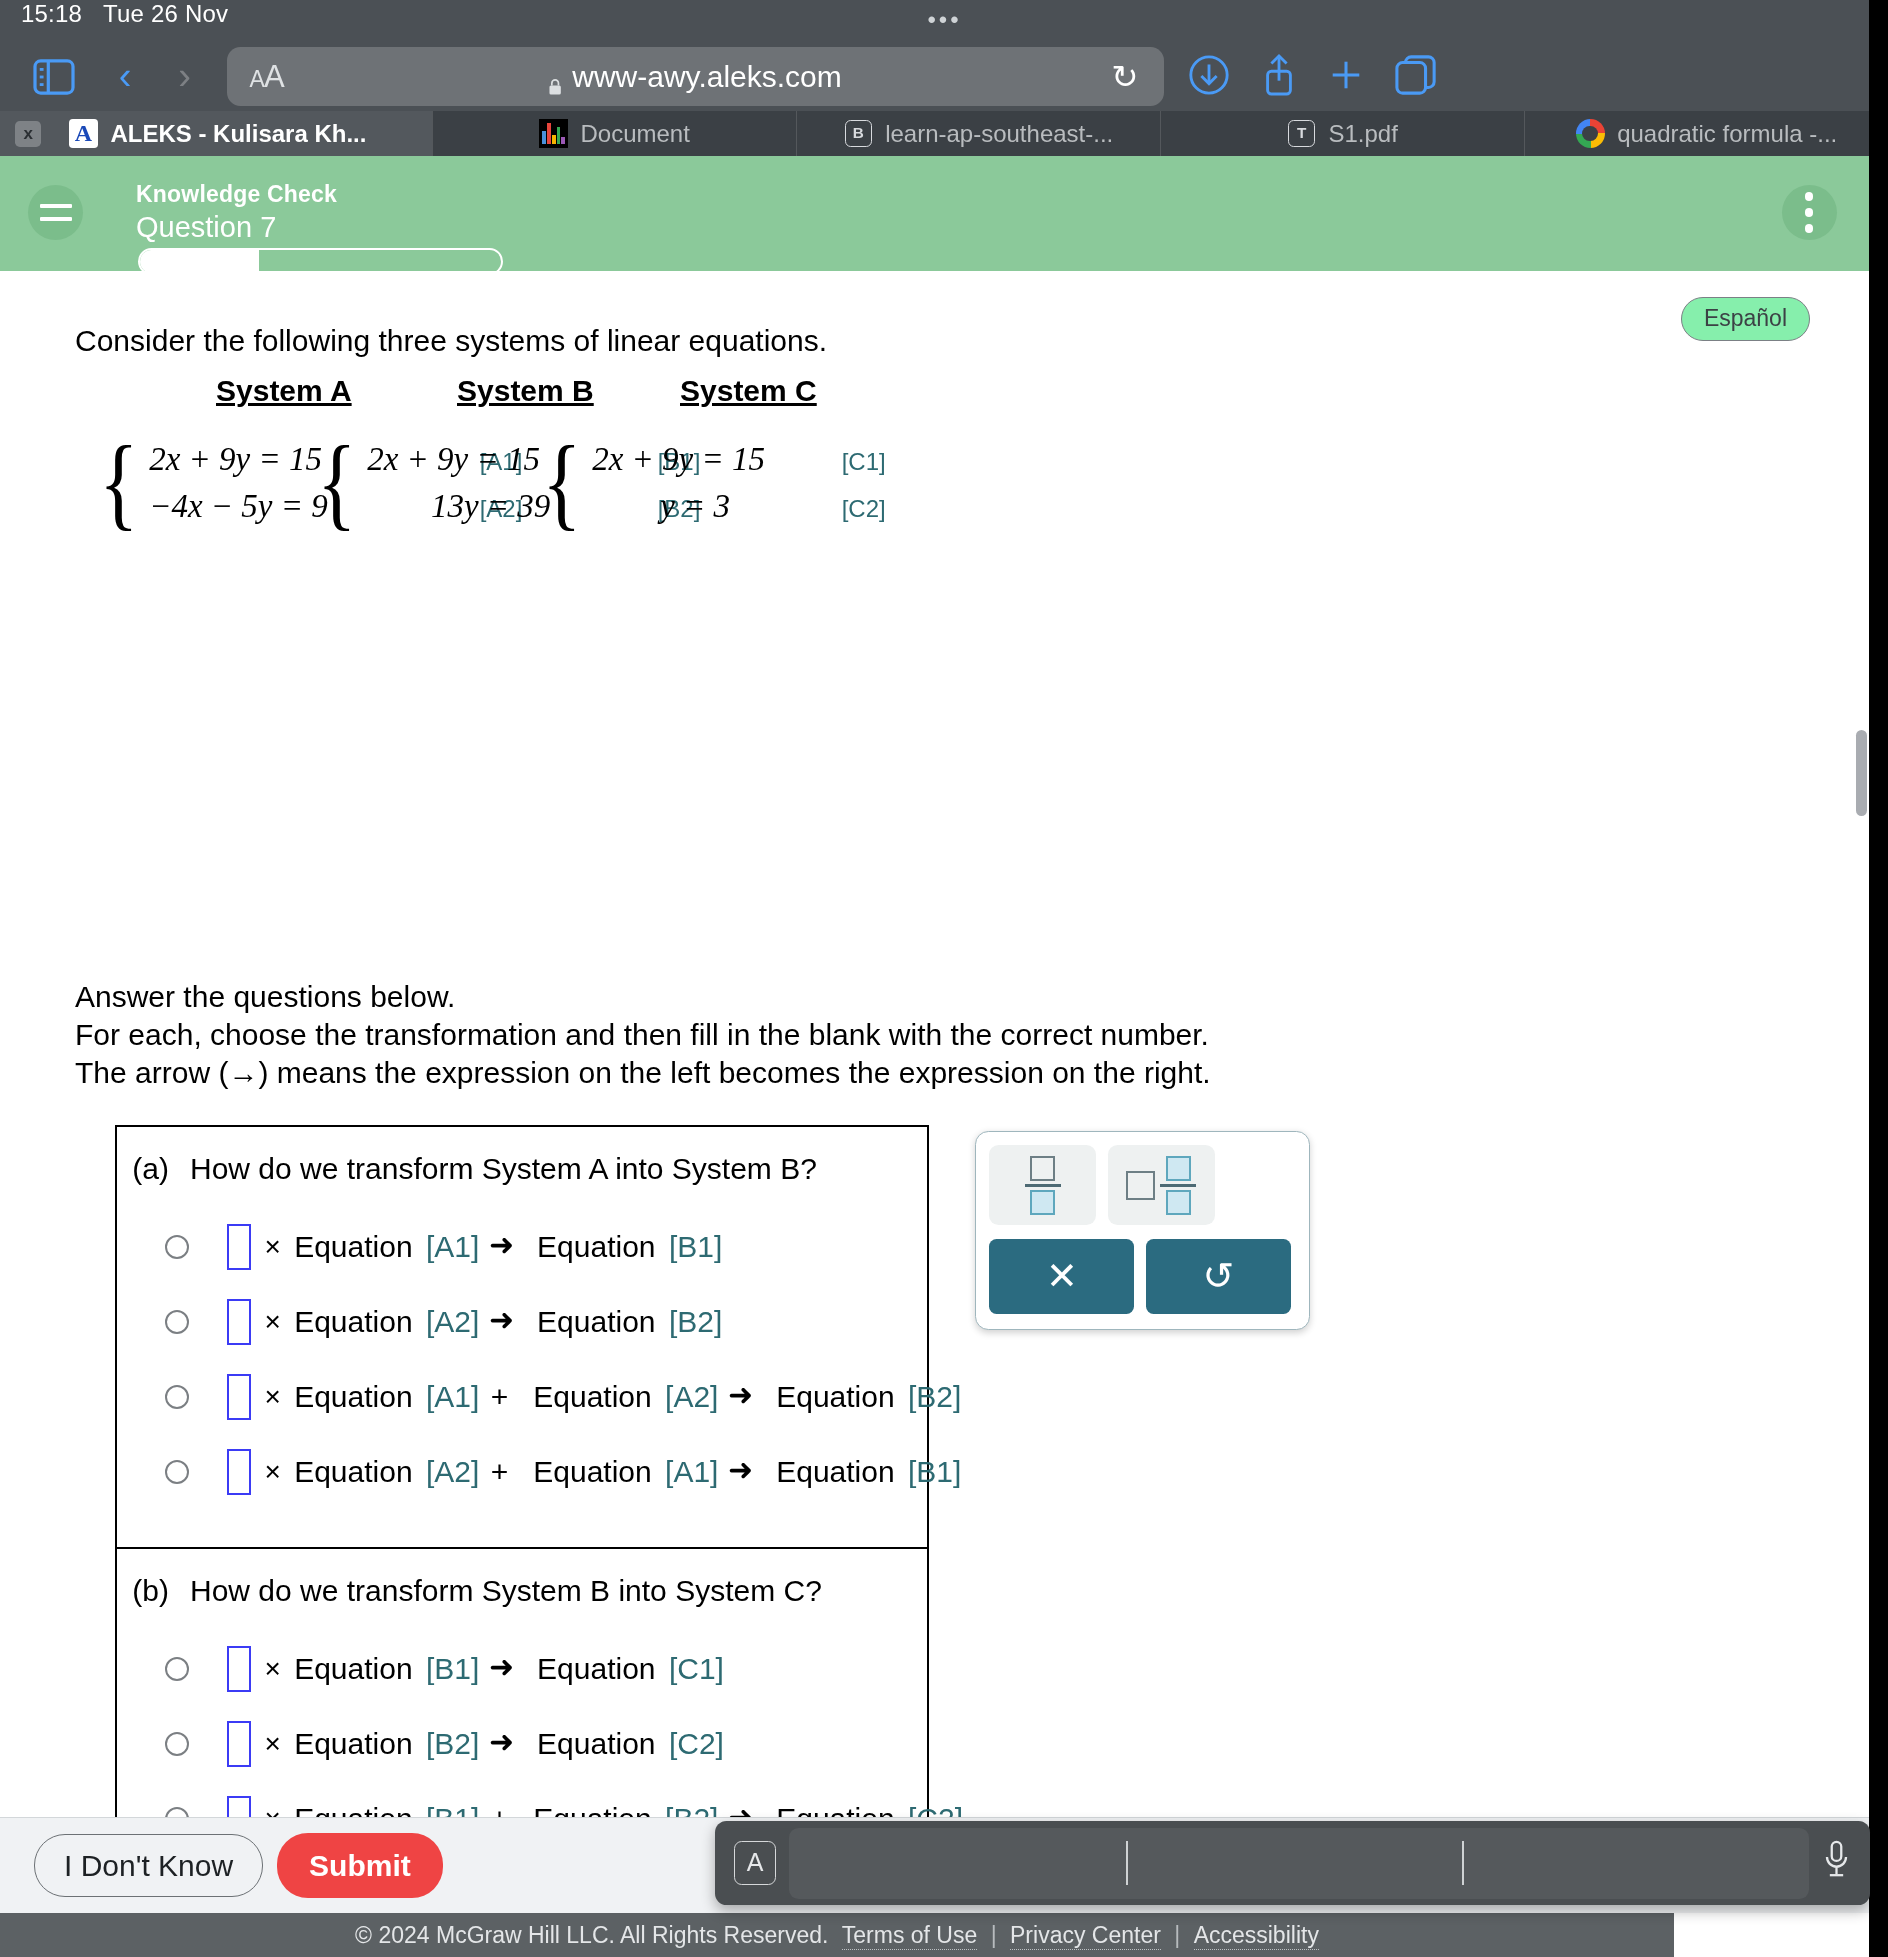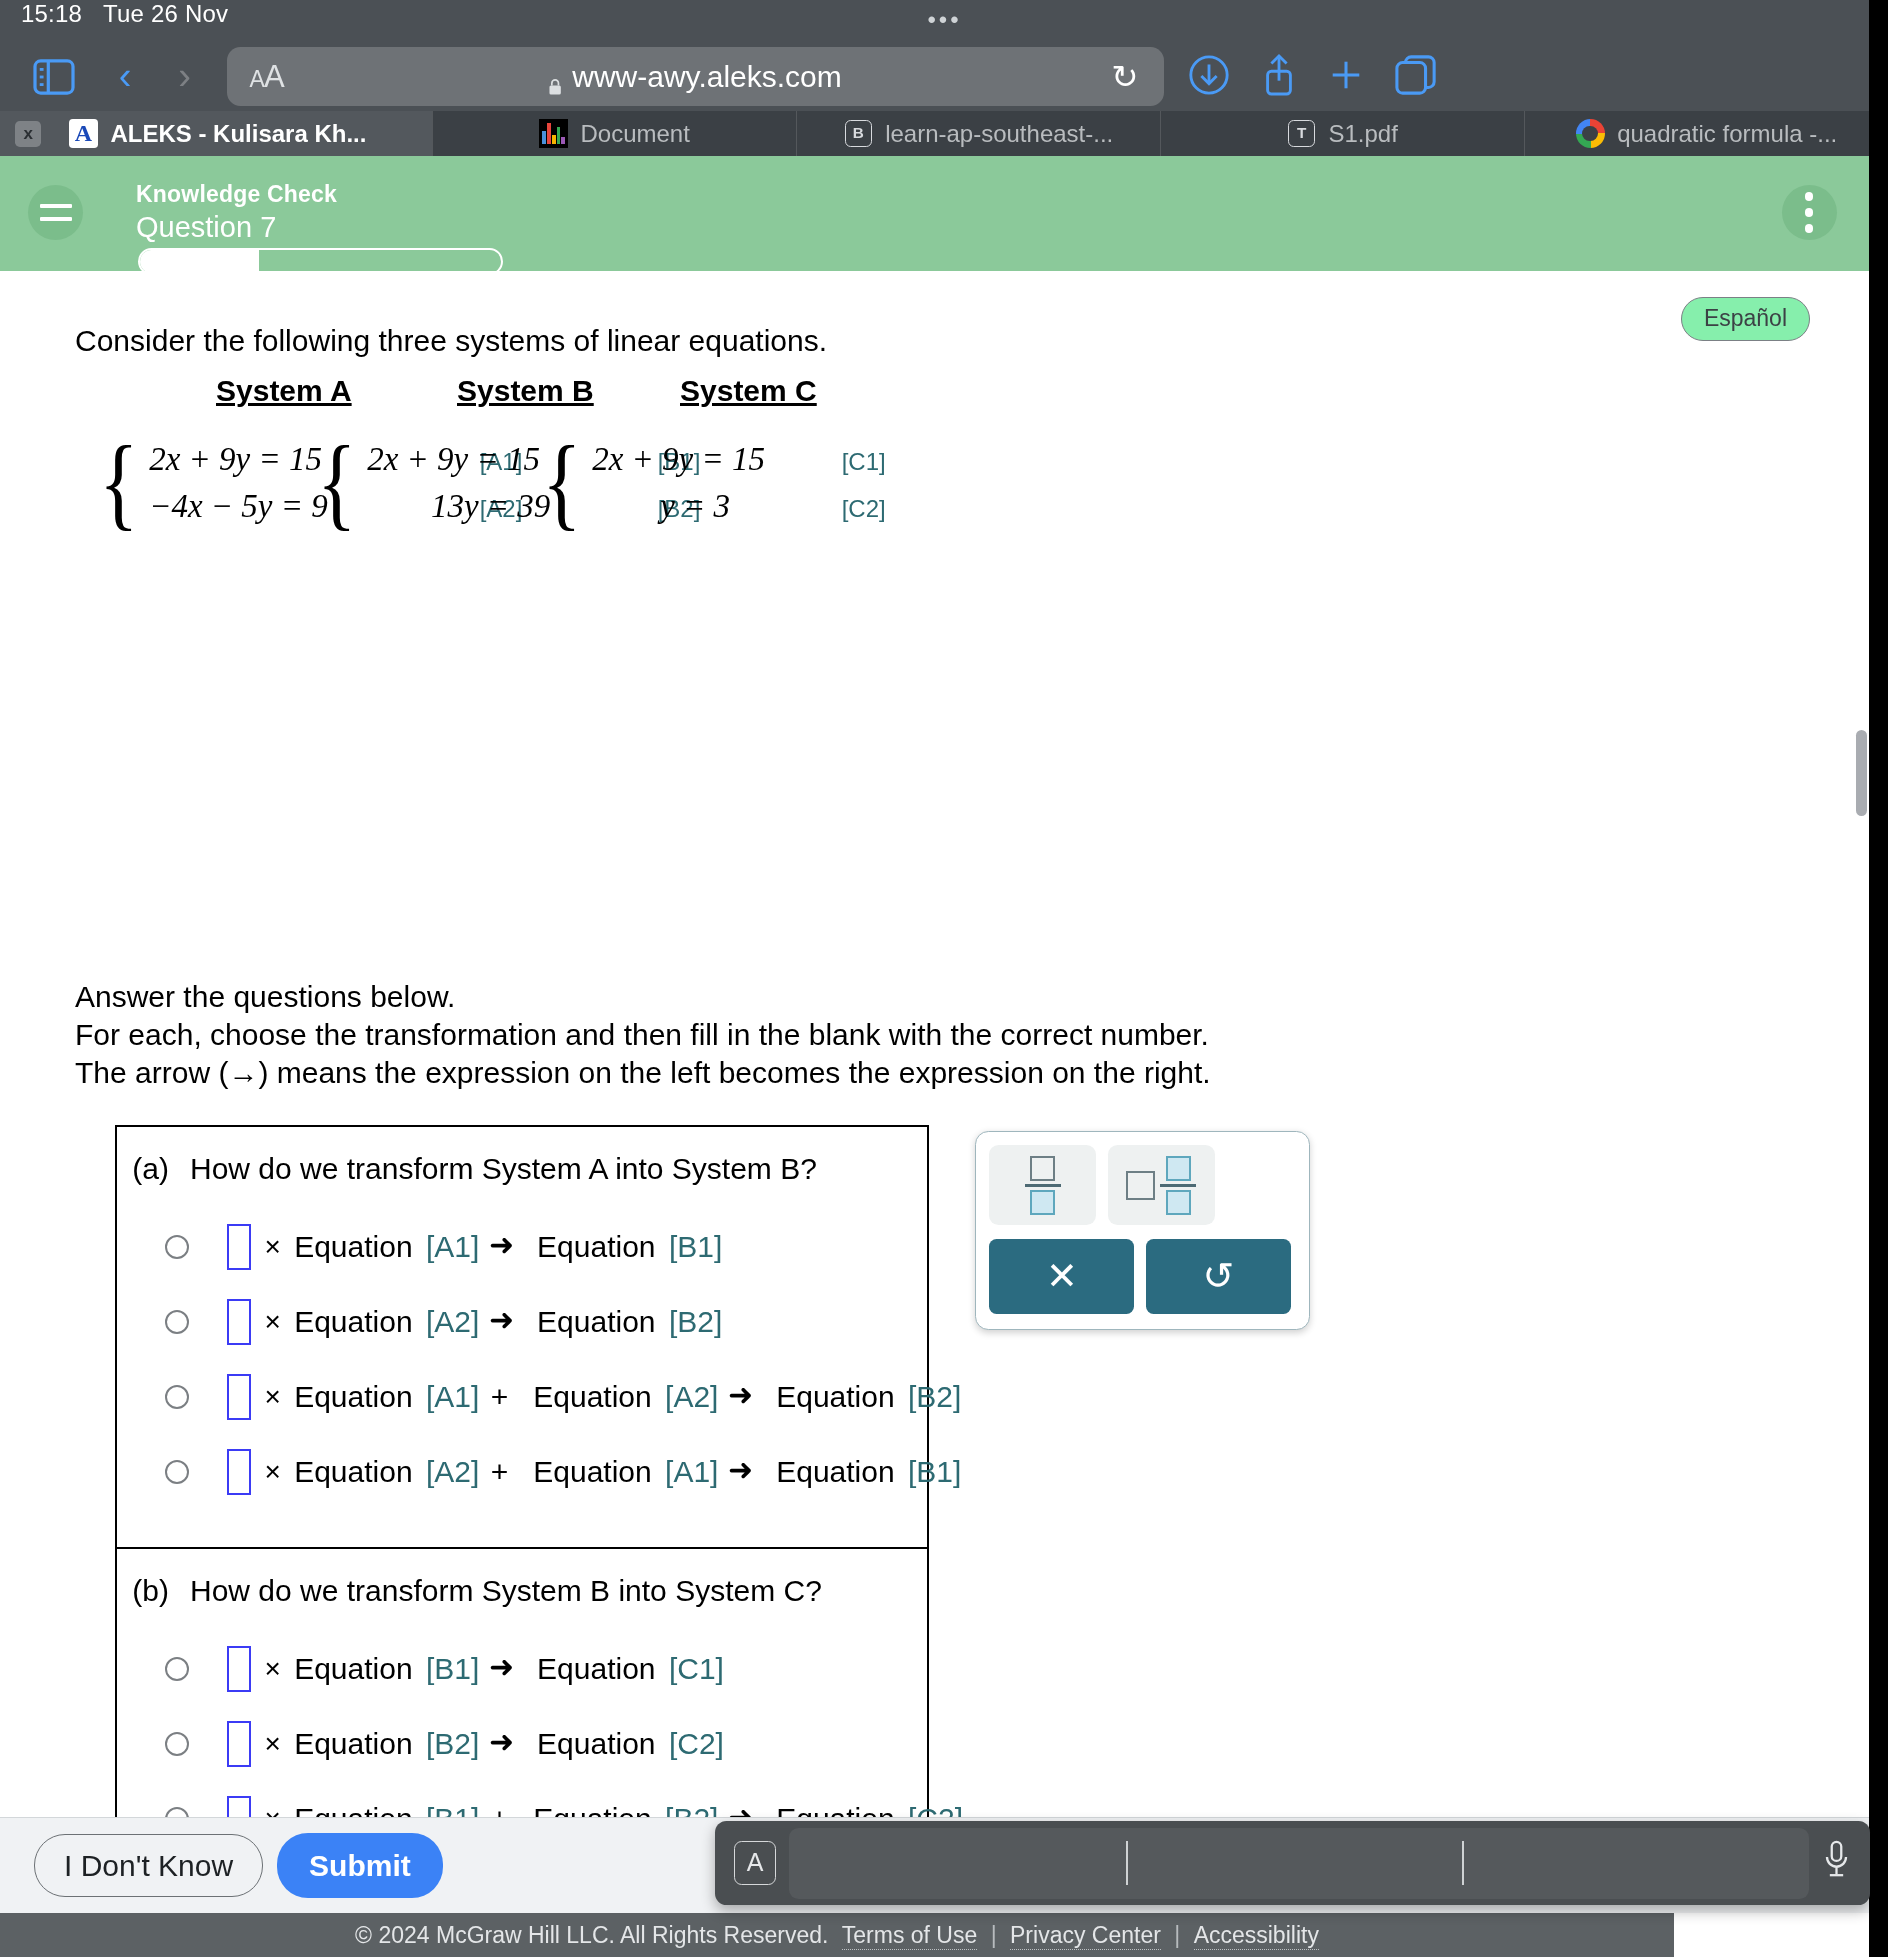--- a/index.html
+++ b/index.html
@@ -318,21 +318,21 @@
     border-top: 1.9px solid #d3d7da;
     display:flex; align-items:center; padding-left: 34px; gap: 13.4px;
   }
   .btn-idk {
     border: 1.9px solid #6c7175; border-radius: 31px;
     background: #f0f2f4;
     padding: 13.4px 29px;
     font-size: 30px; color:#1d2124;
   }
   .btn-submit {
-    background: #3b82f6; color:#fff;
+    background: #ef4444; color:#fff;
     border-radius: 31px;
     padding: 15.3px 32.5px;
     font-size: 30px; font-weight: 700;
   }
 
   
   .footer {
     position:absolute; left:0; bottom: 0;
     width: 1674px; height: 45px;
     background: #5c6164;

